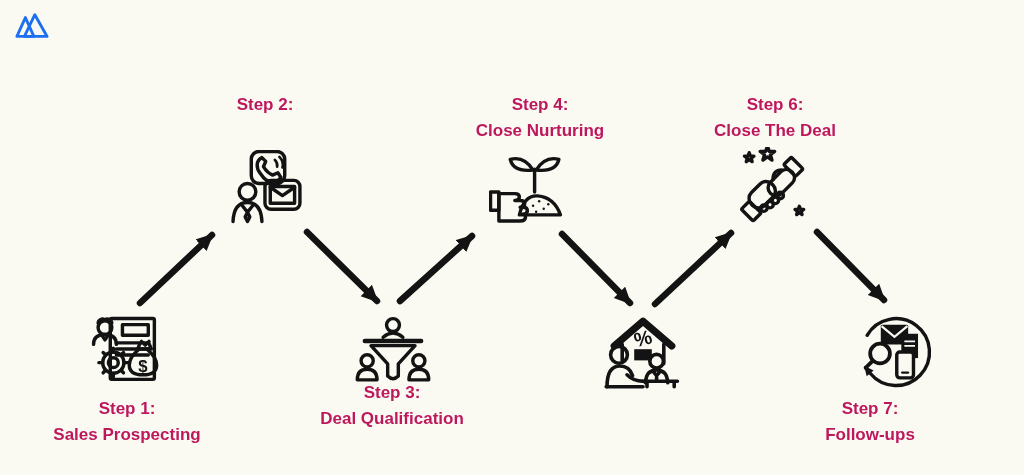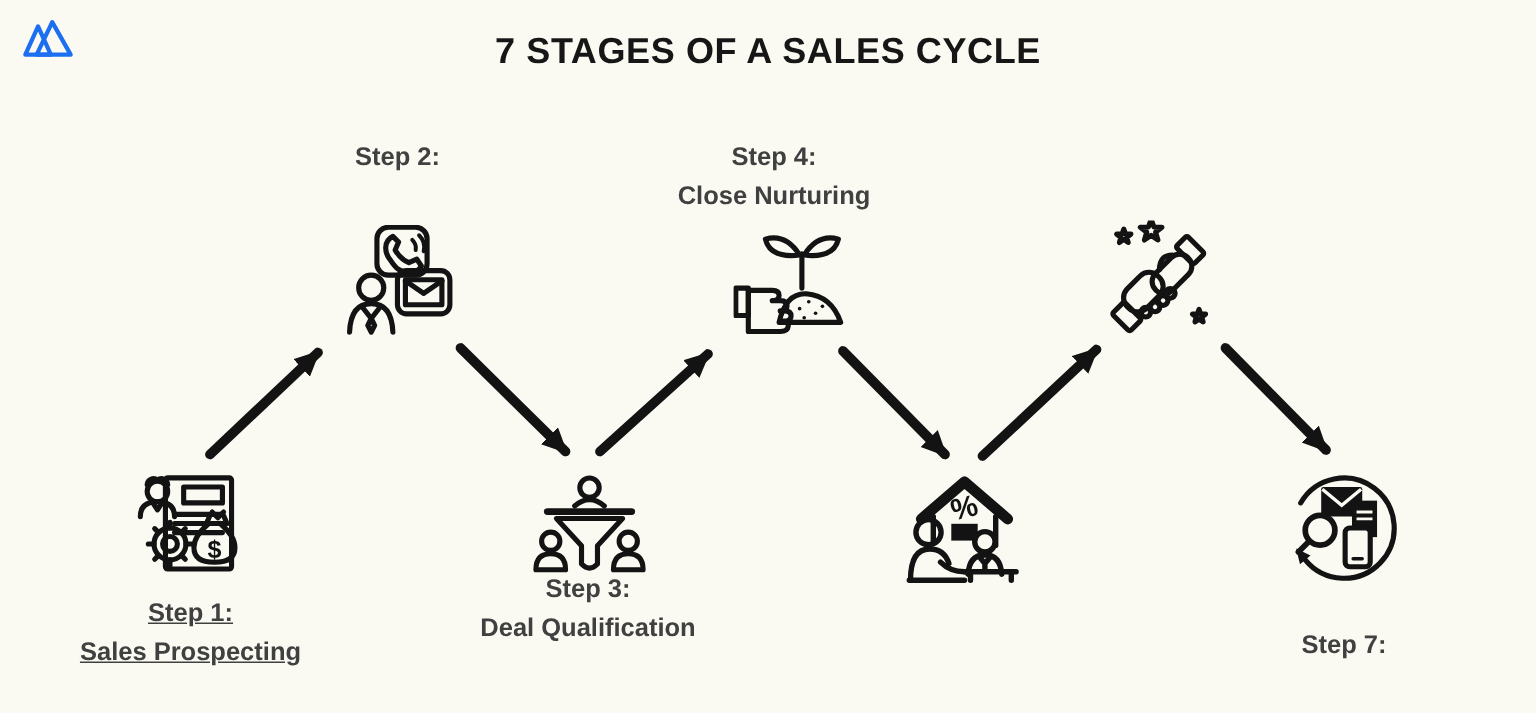--- a/index.html
+++ b/index.html
@@ -8,64 +8,68 @@
     background:#FAFAF3;color:#161616;
     font-family:"Liberation Sans","DejaVu Sans",sans-serif;
   }
   .title{
     position:absolute;top:21px;left:0;width:100%;text-align:center;
     font-size:24px;font-weight:800;letter-spacing:.4px;color:#161616;
   }
   .logo{position:absolute;top:10px;left:15px;width:34px;height:32px;}
   .step-label{
     position:absolute;width:230px;text-align:center;
-    font-size:17px;font-weight:700;line-height:26px;color:#404040;
+    font-size:17px;font-weight:700;line-height:26px;color:#be185d;
   }
   .icon{position:absolute;width:76px;height:76px;}
   .icon svg{width:100%;height:100%;display:block;}
   .arrows{position:absolute;left:0;top:0;width:1024px;height:475px;pointer-events:none;}
   
-  .lbl-s2{left:150px;top:92px;}  .lbl-s4{left:401px;top:92px;}  .lbl-s6{left:660px;top:92px;}
-  .lbl-s1{left:12px;top:396px;text-decoration:underline;}  .lbl-s3{left:277px;top:380px;} .lbl-s5{left:528px;top:396px;} .lbl-s7{left:781px;top:396px;margin-top:21px;}
+  .lbl-s2{left:150px;top:92px;}  .lbl-s4{left:425px;top:92px;}  .lbl-s6{left:660px;top:92px;}
+  .lbl-s1{left:12px;top:396px;}  .lbl-s3{left:277px;top:380px;} .lbl-s5{left:528px;top:396px;} .lbl-s7{left:755px;top:396px;}
   .ic-s1{left:89px;top:314px;}   .ic-s2{left:230px;top:150px;}  .ic-s3{left:355px;top:316px;}
   .ic-s4{left:489px;top:148px;}  .ic-s5{left:603px;top:314px;width:80px;height:80px;}
   .ic-s6{left:734px;top:147px;}  .ic-s7{left:858px;top:314px;}
 </style>
 </head>
 <body>
 
 <div class="canvas">
 
   <div class="logo">
     <svg viewBox="0 0 36 32" fill="none" stroke="#1D6FF2" stroke-width="3" stroke-linejoin="round" stroke-linecap="round">
       <path d="M2,28 L11,8 L20,28 Z"></path>
       <path d="M10,28 L21,5 L34,28 Z"></path>
     </svg>
   </div>
 
-  <div class="title">7 STAGES OF A SALES CYCLE</div>
 
   <div class="step-label lbl-s2">
     <div>Step 2:</div>
   </div>
   <div class="step-label lbl-s4">
     <div>Step 4:</div>
     <div>Close Nurturing</div>
   </div>
+  <div class="step-label lbl-s6">
+    <div>Step 6:</div>
+    <div>Close The Deal</div>
+  </div>
 
   <div class="step-label lbl-s1">
     <div>Step 1:</div>
     <div>Sales Prospecting</div>
   </div>
   <div class="step-label lbl-s3">
     <div>Step 3:</div>
     <div>Deal Qualification</div>
   </div>
   <div class="step-label lbl-s7">
     <div>Step 7:</div>
+    <div>Follow-ups</div>
   </div>
 
   <div class="icon ic-s1">
     <svg viewBox="0 0 100 100">
       <g fill="none" stroke="#131313" stroke-width="4.5" stroke-linecap="round" stroke-linejoin="round">
         <rect x="28" y="6" width="58" height="80" rx="2"></rect>
         <rect x="44" y="14" width="34" height="14"></rect>
         <path d="M36,38 H78 M36,46 H78 M36,54 H78"></path>
         <path d="M12,12 a5.5,5.5 0 0 1 9,-4 a5.5,5.5 0 0 1 9,4"></path>
         <circle cx="21" cy="18" r="9"></circle>

